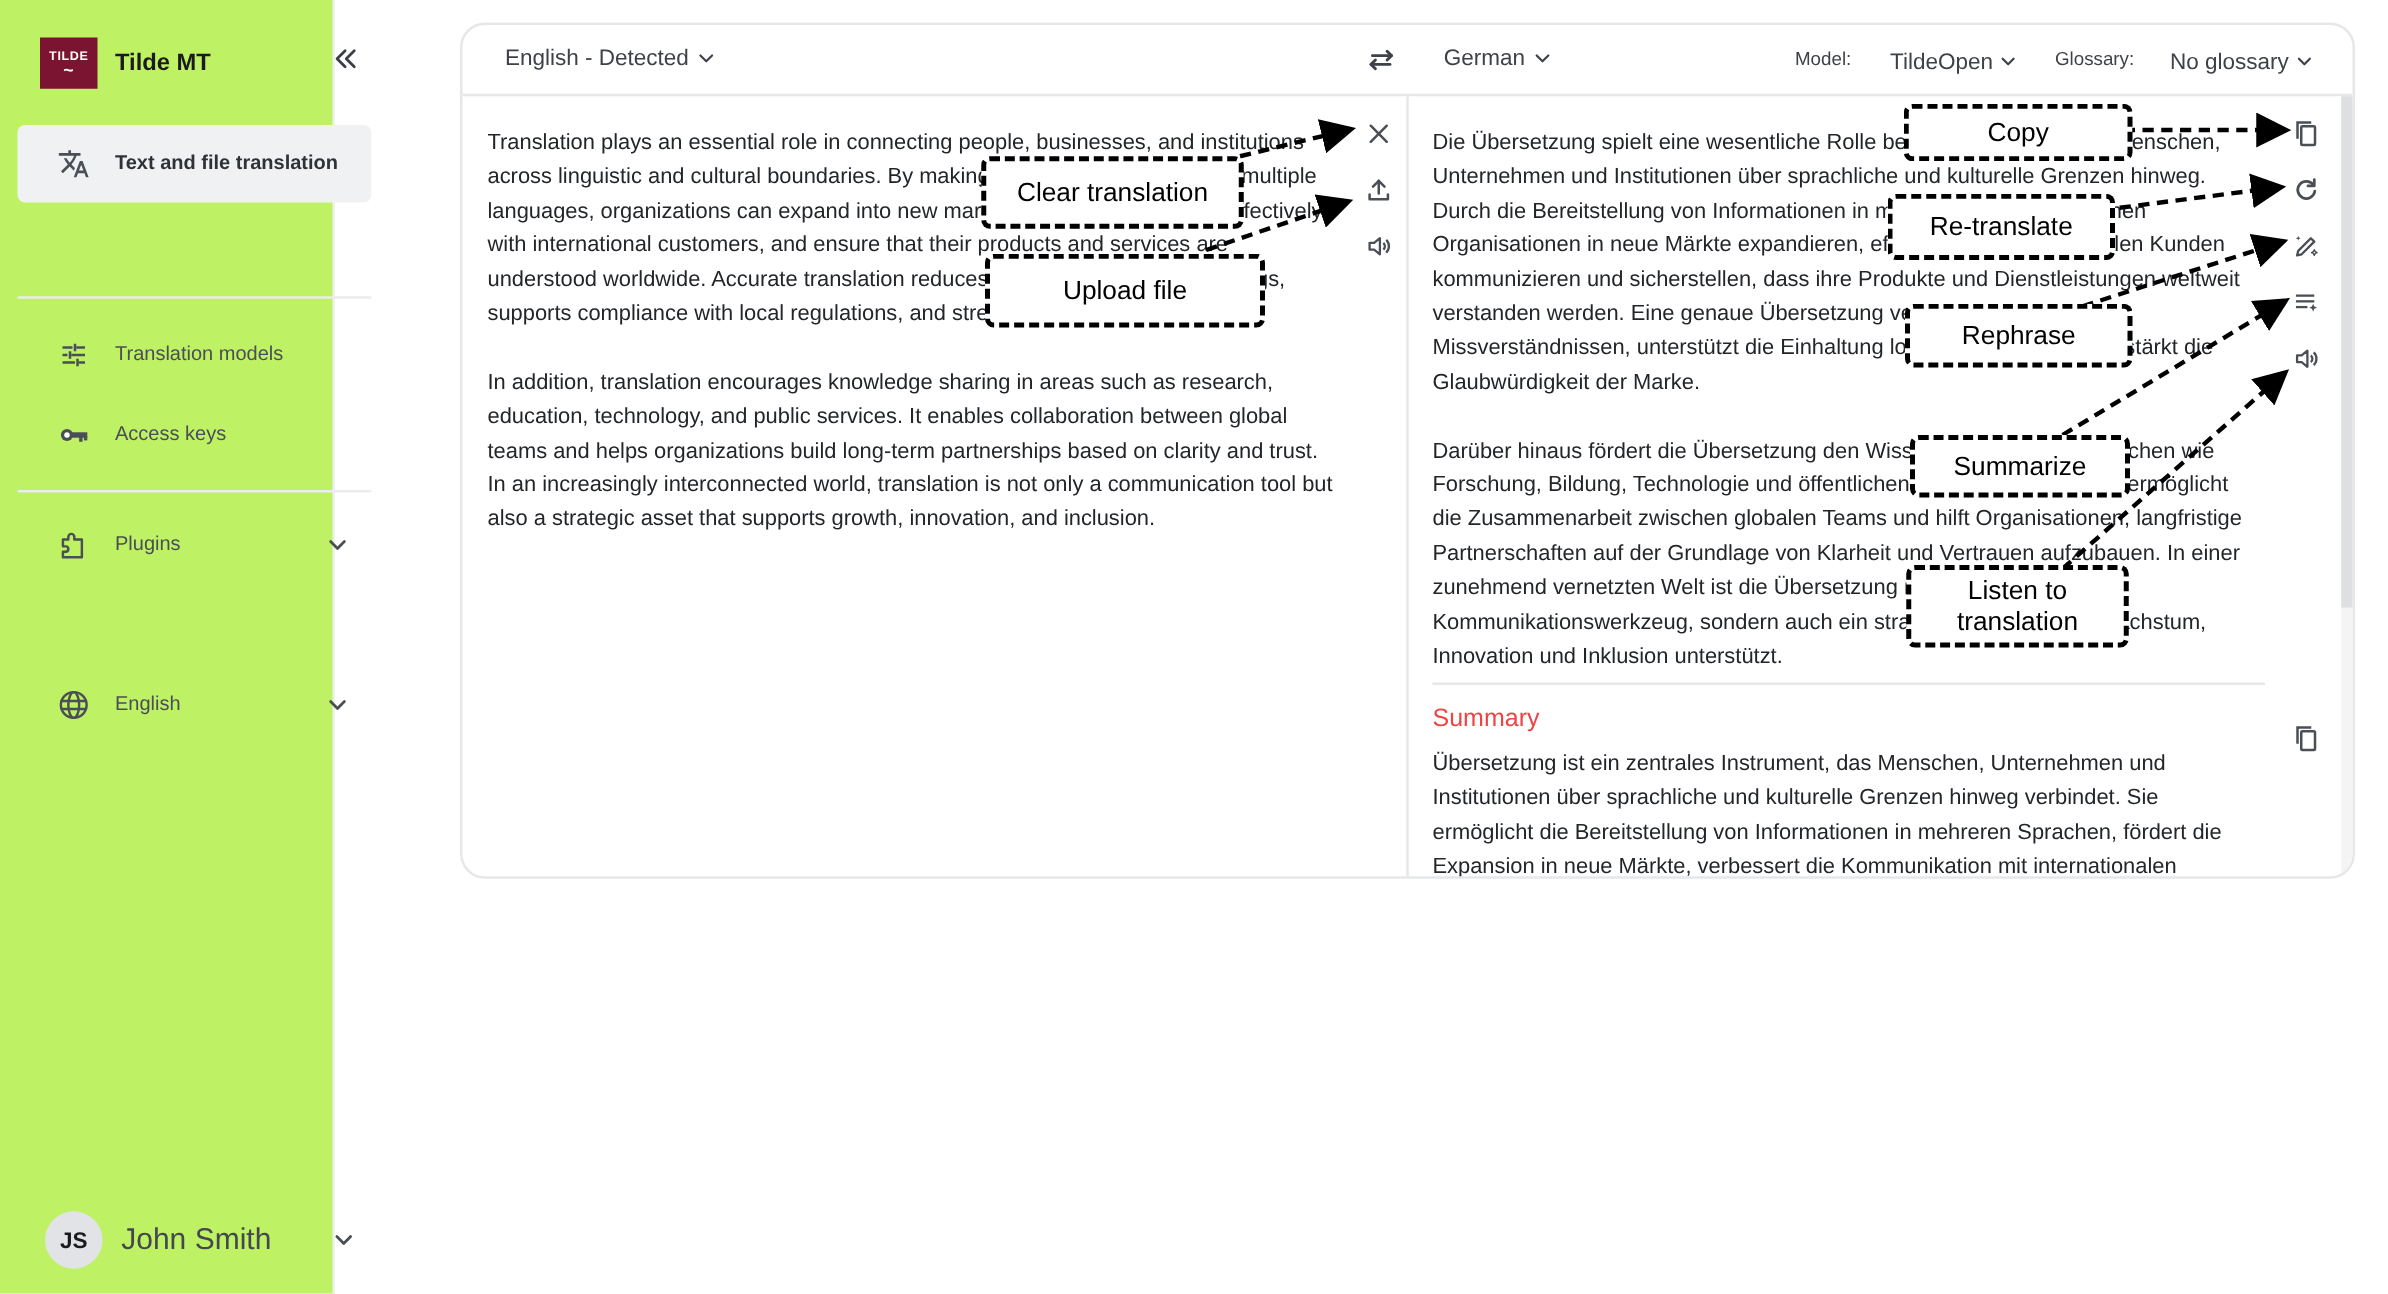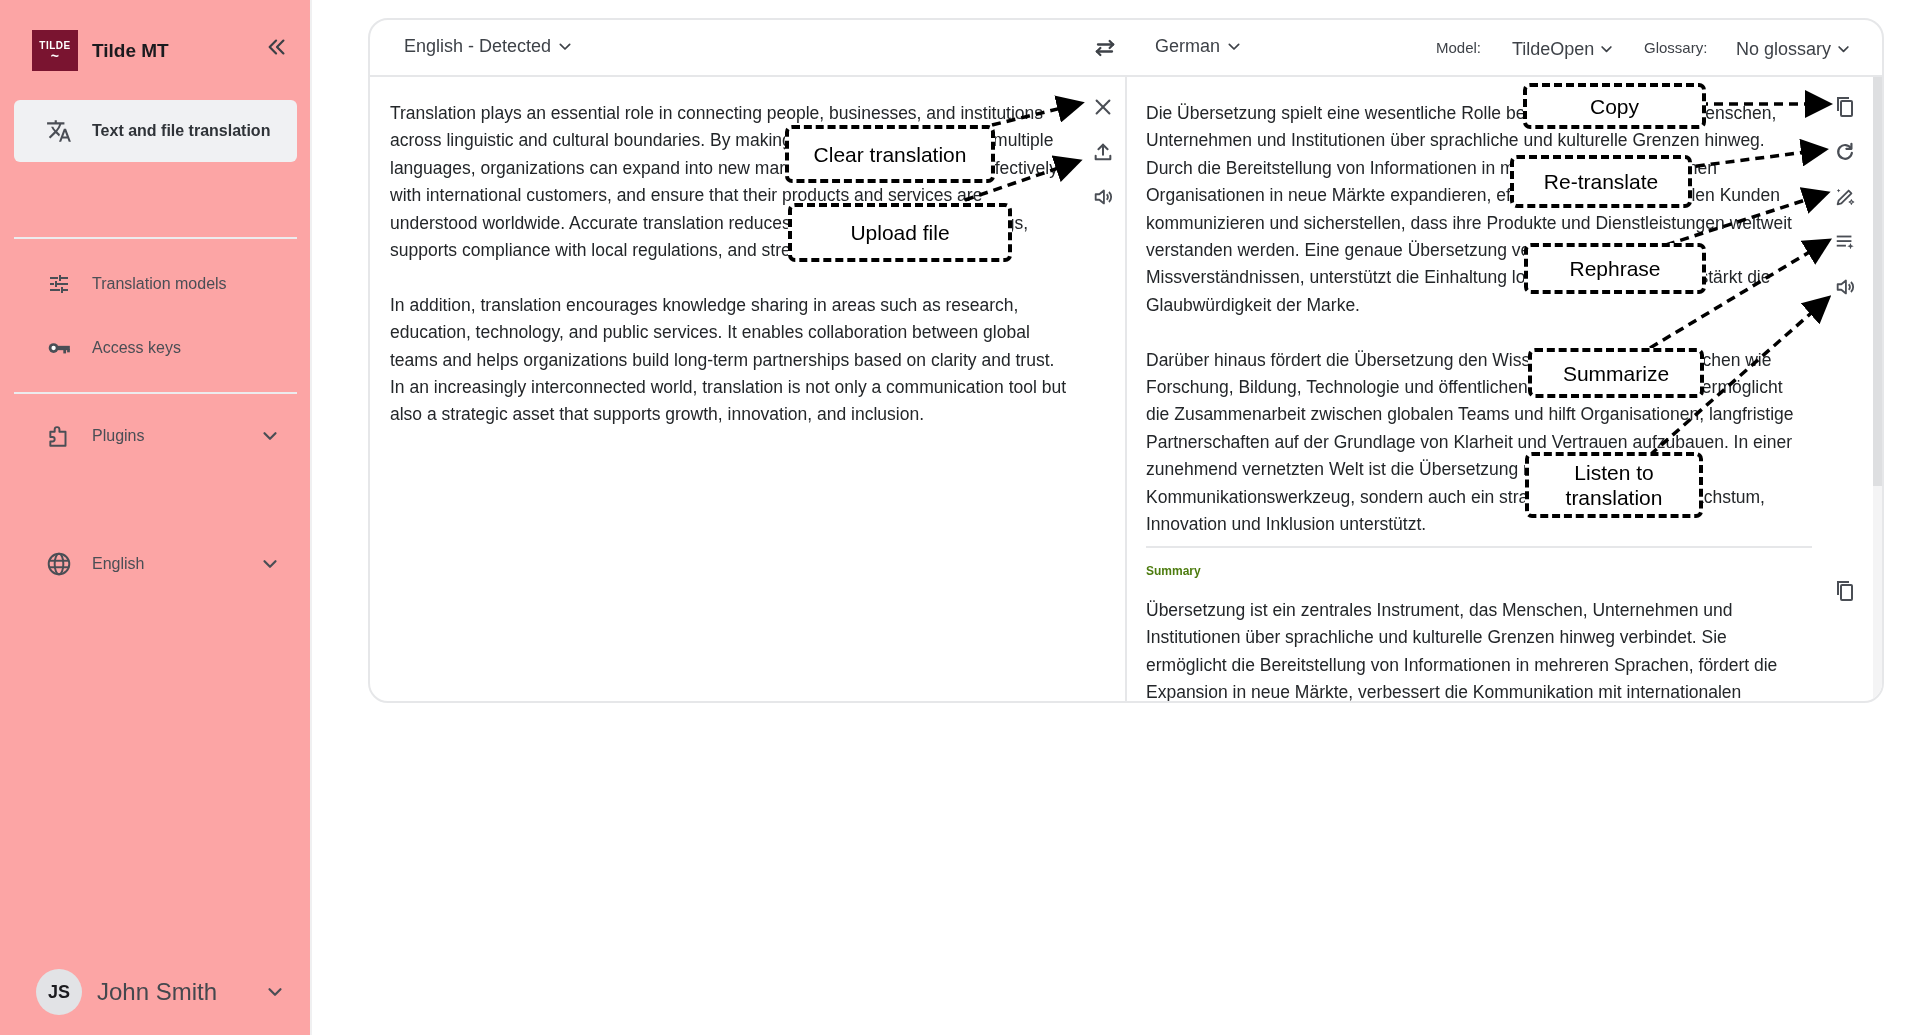--- a/index.html
+++ b/index.html
@@ -1,20 +1,20 @@
 <!DOCTYPE html>
 <html><head>
 <meta charset="utf-8">
 <style>
   * { box-sizing: border-box; margin: 0; padding: 0; }
   html, body { width: 1910px; height: 1035px; background: #ffffff; overflow: hidden; }
   body { font-family: "Liberation Sans", "DejaVu Sans", sans-serif; color: #1f2328; position: relative; }
 
   
-  .sidebar { position: absolute; left: 0; top: 0; width: 312px; height: 1035px; background: #fca5a5; border-right: 2px solid #f0f0f1; }
+  .sidebar { position: absolute; left: 0; top: 0; width: 268px; height: 1035px; background: #bef264; border-right: 2px solid #f0f0f1; }
   .brand { position: absolute; left: 32px; top: 30px; display: flex; align-items: center; }
   .logo { width: 46px; height: 41px; background: #7a1430; color: #fff; display: flex; flex-direction: column; align-items: center; justify-content: center; font-size: 10px; font-weight: bold; letter-spacing: 0.5px; line-height: 11px; }
   .logo .wave { font-size: 14px; line-height: 10px; }
   .brand-name { margin-left: 14px; font-size: 19px; font-weight: bold; color: #1b1b1f; }
   .collapse { position: absolute; left: 264px; top: 36px; width: 26px; height: 26px; font-size: 22px; color: #3b3f45; text-align: center; line-height: 26px; cursor: pointer; }
 
   .nav-item { position: absolute; left: 14px; width: 283px; height: 62px; display: flex; align-items: center; padding-left: 32px; border-radius: 6px; cursor: pointer; color: #4a4e55; font-size: 16px; }
   .nav-item.active { background: #f0f1f3; color: #2f3338; font-weight: bold; }
   .nav-icon { width: 26px; height: 26px; display: flex; align-items: center; justify-content: center; margin-right: 20px; color: #4a4e55; }
   .nav-item .chev { position: absolute; right: 16px; top: 20px; width: 22px; height: 22px; color: #4a4e55; }
@@ -39,21 +39,21 @@
 
   .source-text { position: absolute; left: 20px; top: 80px; width: 680px; font-size: 17.5px; line-height: 27.4px; color: #232629; }
   .source-text p { margin-bottom: 27.4px; }
   .src-icons { position: absolute; left: 718px; top: 72px; width: 30px; }
   .icon-btn { width: 30px; height: 30px; display: flex; align-items: center; justify-content: center; color: #4a4e55; cursor: pointer; margin-bottom: 15px; }
 
   .target-text { position: absolute; left: 776px; top: 80px; width: 660px; font-size: 17.5px; line-height: 27.4px; color: #232629; }
   .target-text p { margin-bottom: 27.4px; }
   .target-text p.last { margin-bottom: 0; }
   .hsep { position: absolute; left: 776px; top: 526px; width: 666px; height: 2px; background: #e6e7e9; }
-  .summary-title { position: absolute; left: 776px; top: 544px; font-size: 12px; font-weight: bold; color: #4d7c0f; }
+  .summary-title { position: absolute; left: 776px; top: 544px; font-size: 20px; font-weight: normal; color: #ef4444; }
   .summary-text { position: absolute; left: 776px; top: 577px; width: 660px; font-size: 17.5px; line-height: 27.4px; color: #232629; }
   .tgt-icons { position: absolute; left: 1460px; top: 72px; width: 30px; }
   .summary-copy { position: absolute; left: 1460px; top: 556px; }
 
   .scrollbar { position: absolute; left: 1503px; top: 57px; width: 11px; height: 628px; background: #f4f4f5; cursor: pointer; }
   .scroll-thumb { position: absolute; left: 0; top: 0; width: 11px; height: 409px; background: #dedfe1; }
 
   
   .callout { position: absolute; border: 4px dashed #000; border-radius: 7px; background: #fff; display: flex; align-items: center; justify-content: center; text-align: center; font-family: "Liberation Sans", sans-serif; font-size: 21px; color: #000; line-height: 25px; }
   svg.arrows { position: absolute; left: 0; top: 0; width: 1910px; height: 1035px; pointer-events: none; }

